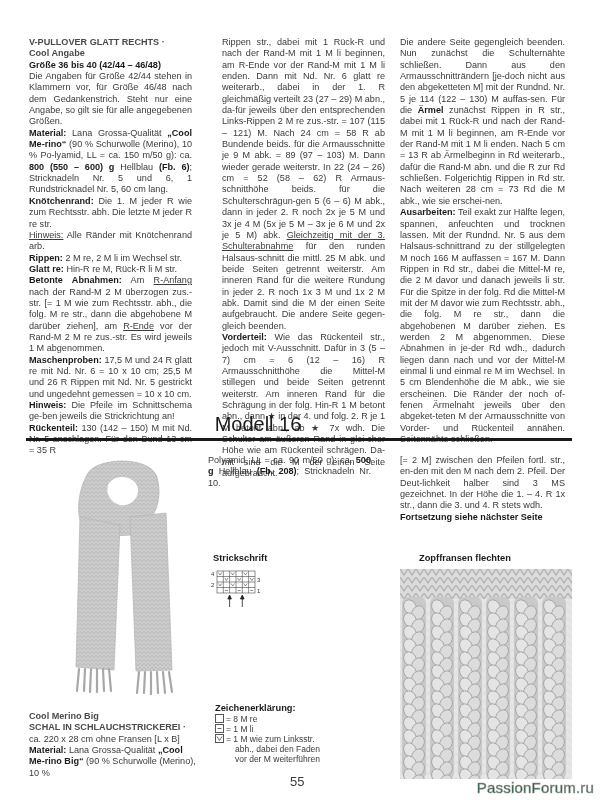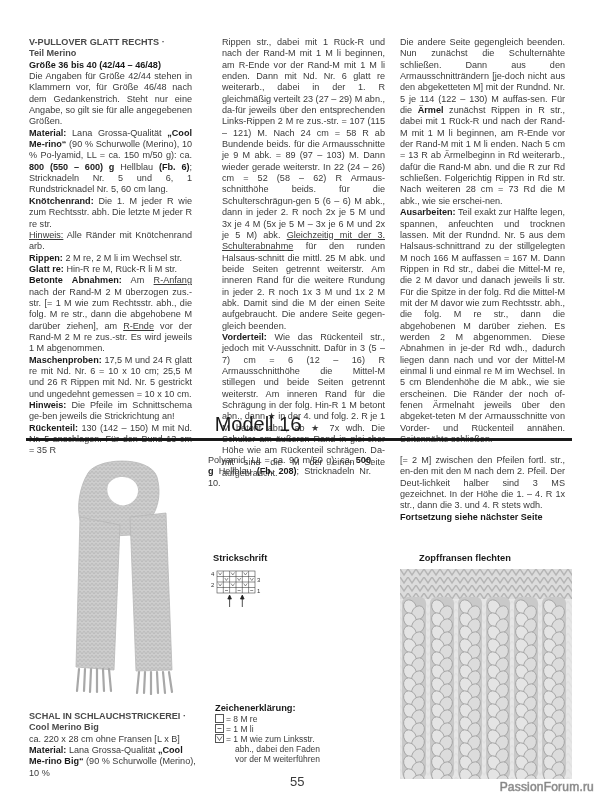--- a/index.html
+++ b/index.html
@@ -26,28 +26,28 @@
   #chart { position: absolute; left: 211px; top: 570px; width: 70px; height: 50px; }
   #braid-title { left: 419px; top: 553px; }
   #braid { position: absolute; left: 400px; top: 569px; width: 172px; height: 210px; overflow: hidden; background: #e8e8e8; }
   #legend { position: absolute; left: 215px; top: 703px; width: 120px; font-size: 8.5px; line-height: 10px; }
   #legend .lt { font-weight: bold; color: #1a1a1a; font-size: 9.3px; margin-bottom: 1px; }
   #legend .row { display: flex; align-items: flex-start; }
   #legend .sym { width: 9px; height: 9px; border: 1px solid #555; margin-right: 2px; flex: none; position: relative; background: #fff; }
   #legend .txt { flex: 1; }
   #legend .cont { padding-left: 20px; }
   #page-num { position: absolute; left: 290px; top: 776px; font-size: 13px; color: #3a3a3a; }
-  #watermark { position: absolute; right: 6px; top: 782px; font-size: 12px; color: #737373; -webkit-text-stroke: 0.6px #9a9a9a; letter-spacing: 0.2px; }
+  #watermark { position: absolute; right: 6px; top: 782px; font-size: 15px; color: #14532d; -webkit-text-stroke: 0.6px #9a9a9a; letter-spacing: 0.2px; }
 </style>
 </head>
 <body>
 
 <div class="col" id="col1">
   <p><span class="hdr">V-PULLOVER GLATT RECHTS ·</span></p>
-  <p><span class="hdr">Teil Merino</span></p>
+  <p><span class="hdr">Cool Angabe</span></p>
   <p><span class="hdr2">Größe 36 bis 40 (42/44 – 46/48)</span></p>
   <p>Die Angaben für Größe 42/44 stehen in Klammern vor, für Größe 46/48 nach dem Gedankenstrich. Steht nur eine Angabe, so gilt sie für alle angegebenen Größen.</p>
   <p><span class="lab">Material:</span><span> Lana Grossa-Qualität </span><span class="b">„Cool Me-rino“</span><span> (90 % Schurwolle (Merino), 10 % Po-lyamid, LL = ca. 150 m/50 g): ca. </span><span class="b">800 (550 – 600) g</span><span> Hellblau </span><span class="b">(Fb. 6)</span><span>; Stricknadeln Nr. 5 und 6, 1 Rundstricknadel Nr. 5, 60 cm lang.</span></p>
   <p><span class="lab">Knötchenrand:</span><span> Die 1. M jeder R wie zum Rechtsstr. abh. Die letzte M jeder R re str.</span></p>
   <p><span class="u">Hinweis:</span><span> Alle Ränder mit Knötchenrand arb.</span></p>
   <p><span class="lab">Rippen:</span><span> 2 M re, 2 M li im Wechsel str.</span></p>
   <p><span class="lab">Glatt re:</span><span> Hin-R re M, Rück-R li M str.</span></p>
   <p><span class="lab">Betonte Abnahmen:</span><span> Am </span><span class="u">R-Anfang</span><span> nach der Rand-M 2 M überzogen zus.-str. [= 1 M wie zum Rechtsstr. abh., die folg. M re str., dann die abgehobene M darüber ziehen], am </span><span class="u">R-Ende</span><span> vor der Rand-M 2 M re zus.-str. Es wird jeweils 1 M abgenommen.</span></p>
   <p><span class="lab">Maschenproben:</span><span> 17,5 M und 24 R glatt re mit Nd. Nr. 6 = 10 x 10 cm; 25,5 M und 26 R Rippen mit Nd. Nr. 5 gestrickt und ungedehnt gemessen = 10 x 10 cm.</span></p>
   <p><span class="lab">Hinweis:</span><span> Die Pfeile im Schnittschema ge-ben jeweils die Strickrichtung an!</span></p>
@@ -368,20 +368,20 @@
           <path d="M2 2.5 L4.5 6.5 L7 2.5" stroke="#444" stroke-width="0.8" fill="none"></path>
         </svg>
       </span>
     <span class="txt">= 1 M wie zum Linksstr.</span>
   </div>
   <div class="cont">abh., dabei den Faden</div>
   <div class="cont">vor der M weiterführen</div>
 </div>
 
 <div class="col" id="col6">
+  <p><span class="hdr">Cool Merino Big</span></p>
   <p><span class="hdr">SCHAL IN SCHLAUCHSTRICKEREI ·</span></p>
-  <p><span class="hdr">Cool Merino Big</span></p>
   <p>ca. 220 x 28 cm ohne Fransen [L x B]</p>
   <p><span class="lab">Material:</span><span> Lana Grossa-Qualität </span><span class="b">„Cool Me-rino Big“</span><span> (90 % Schurwolle (Merino), 10 %</span></p>
 </div>
 
 <div id="page-num">55</div>
 <div id="watermark">PassionForum.ru</div>
 
 </body></html>

